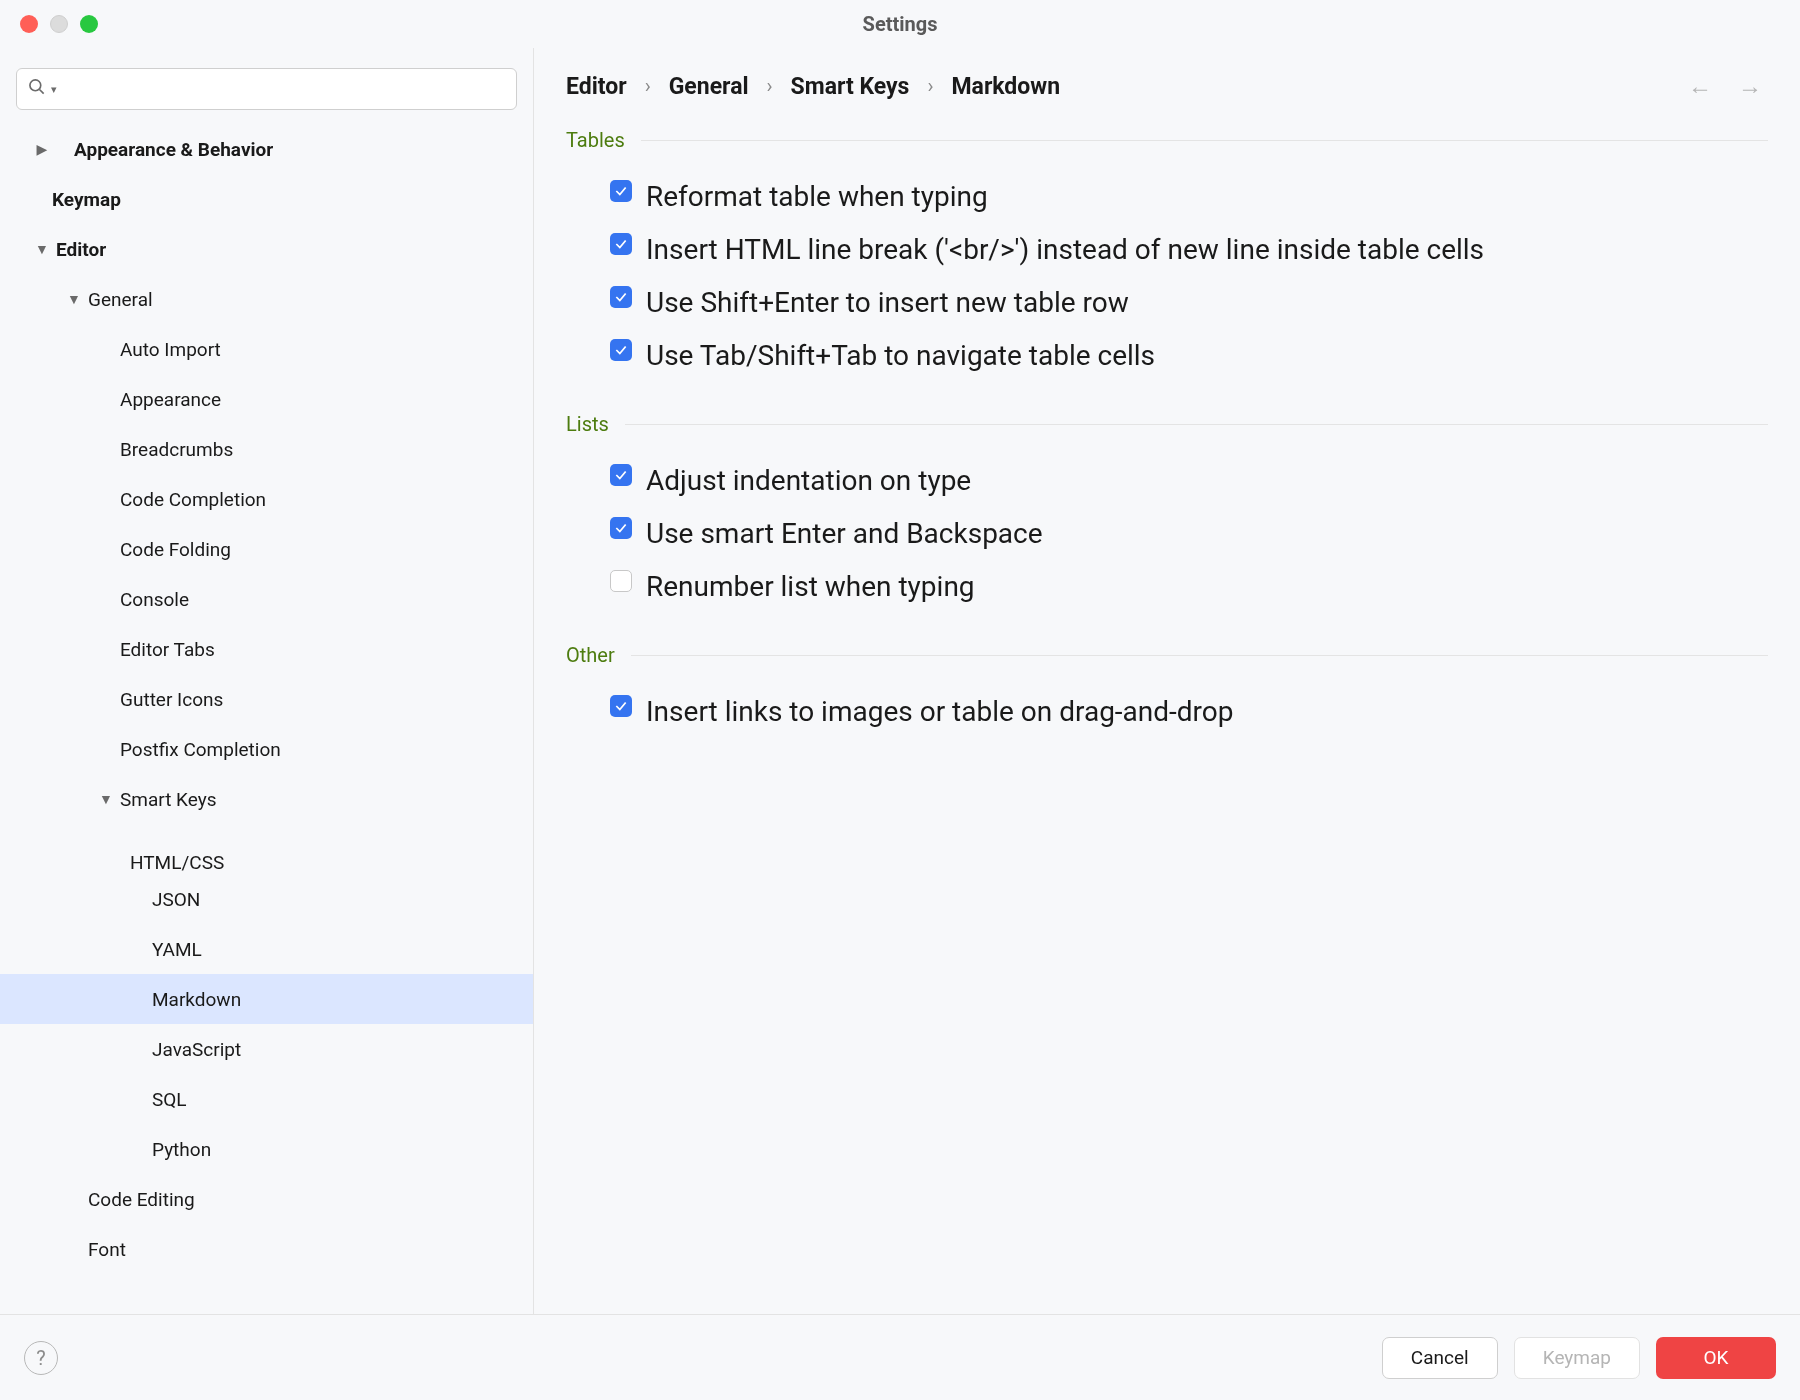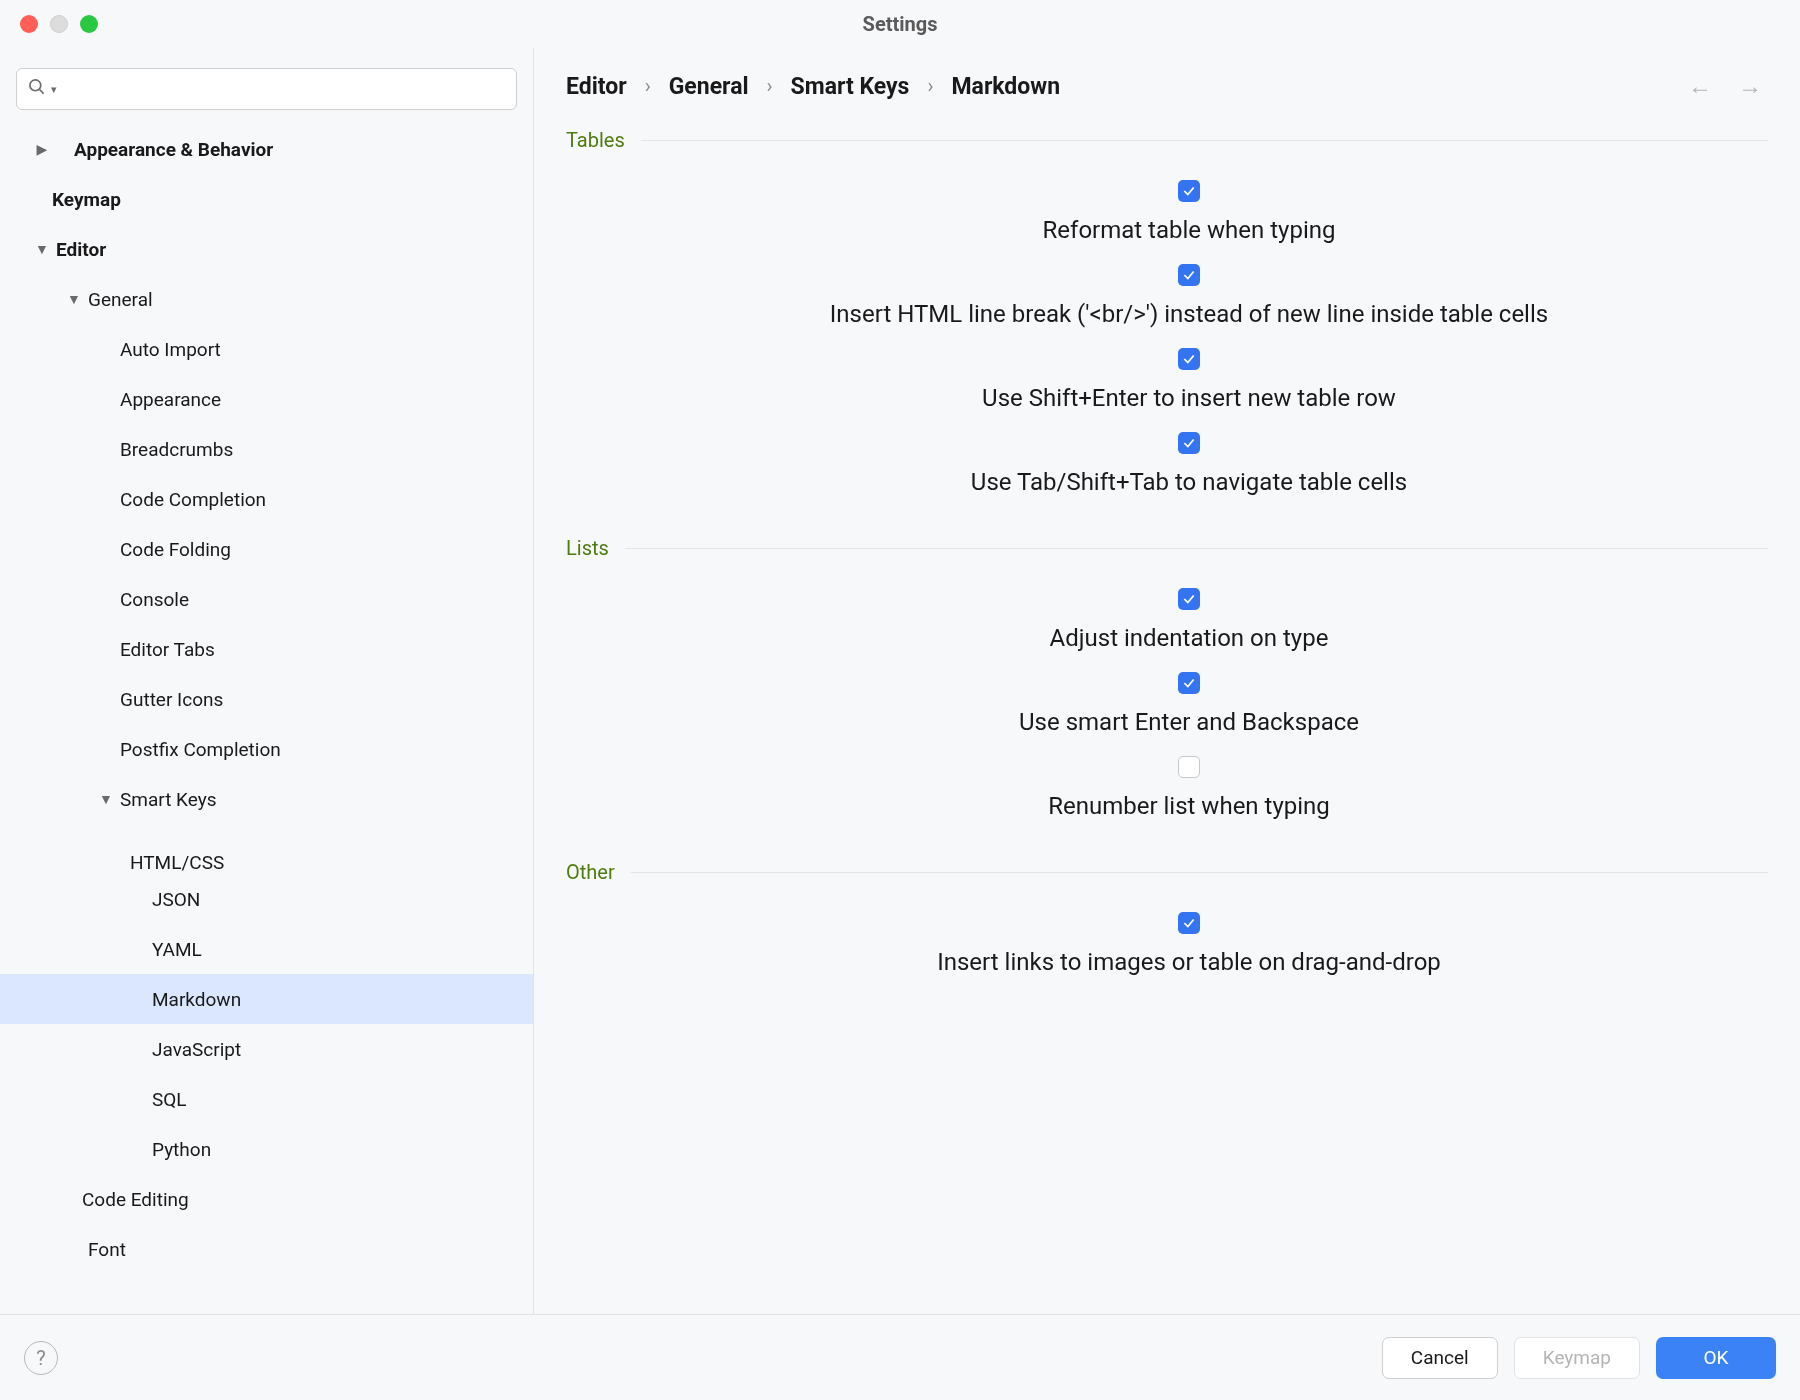--- a/index.html
+++ b/index.html
@@ -152,25 +152,23 @@
     color: #4d7c0f;
     white-space: nowrap;
   }
   .section-header .rule {
     flex: 1;
     height: 1px;
     background: #e4e4e4;
   }
   .checkbox-row {
     display: flex;
-    align-items: center;
     gap: 14px;
     padding: 10px 0 10px 44px;
-    font-size: 24px;
-    flex-direction: column;
+    font-size: 28px;
   }
   .cbox {
     width: 22px;
     height: 22px;
     border-radius: 5px;
     display: inline-flex;
     align-items: center;
     justify-content: center;
     flex: 0 0 auto;
   }
@@ -211,21 +209,21 @@
     font-size: 19px;
     display: inline-flex;
     align-items: center;
     justify-content: center;
     margin-left: 16px;
     cursor: default;
     user-select: none;
   }
   .btn.secondary { background: #fff; border: 1px solid #cfcfcf; }
   .btn.disabled { background: #fff; border: 1px solid #e2e2e2; color: #b5b5b5; }
-  .btn.primary { background: #3b82f6; color: #fff; min-width: 120px; }
+  .btn.primary { background: #ef4444; color: #fff; min-width: 120px; }
 </style>
 </head>
 <body>
 
 <div class="window">
 
   <div class="titlebar">
     <div class="traffic-lights">
       <div class="tl red"></div>
       <div class="tl gray"></div>
@@ -329,21 +327,21 @@
           <div class="tree-row" style="padding-left: 130px;">
             <span class="chev"></span>
             <span class="label" style="margin-left: 6px;">SQL</span>
           </div>
           <div class="tree-row" style="padding-left: 130px;">
             <span class="chev"></span>
             <span class="label" style="margin-left: 6px;">Python</span>
           </div>
           <div class="tree-row" style="padding-left: 66px;">
             <span class="chev"></span>
-            <span class="label" style="">Code Editing</span>
+            <span class="label" style="margin-left: 6px;">Code Editing</span>
           </div>
           <div class="tree-row" style="padding-left: 66px;">
             <span class="chev"></span>
             <span class="label" style="margin-left: 6px;">Font</span>
           </div>
         </div>
     </div>
 
     <div class="content">
       <div class="breadcrumb-row">

